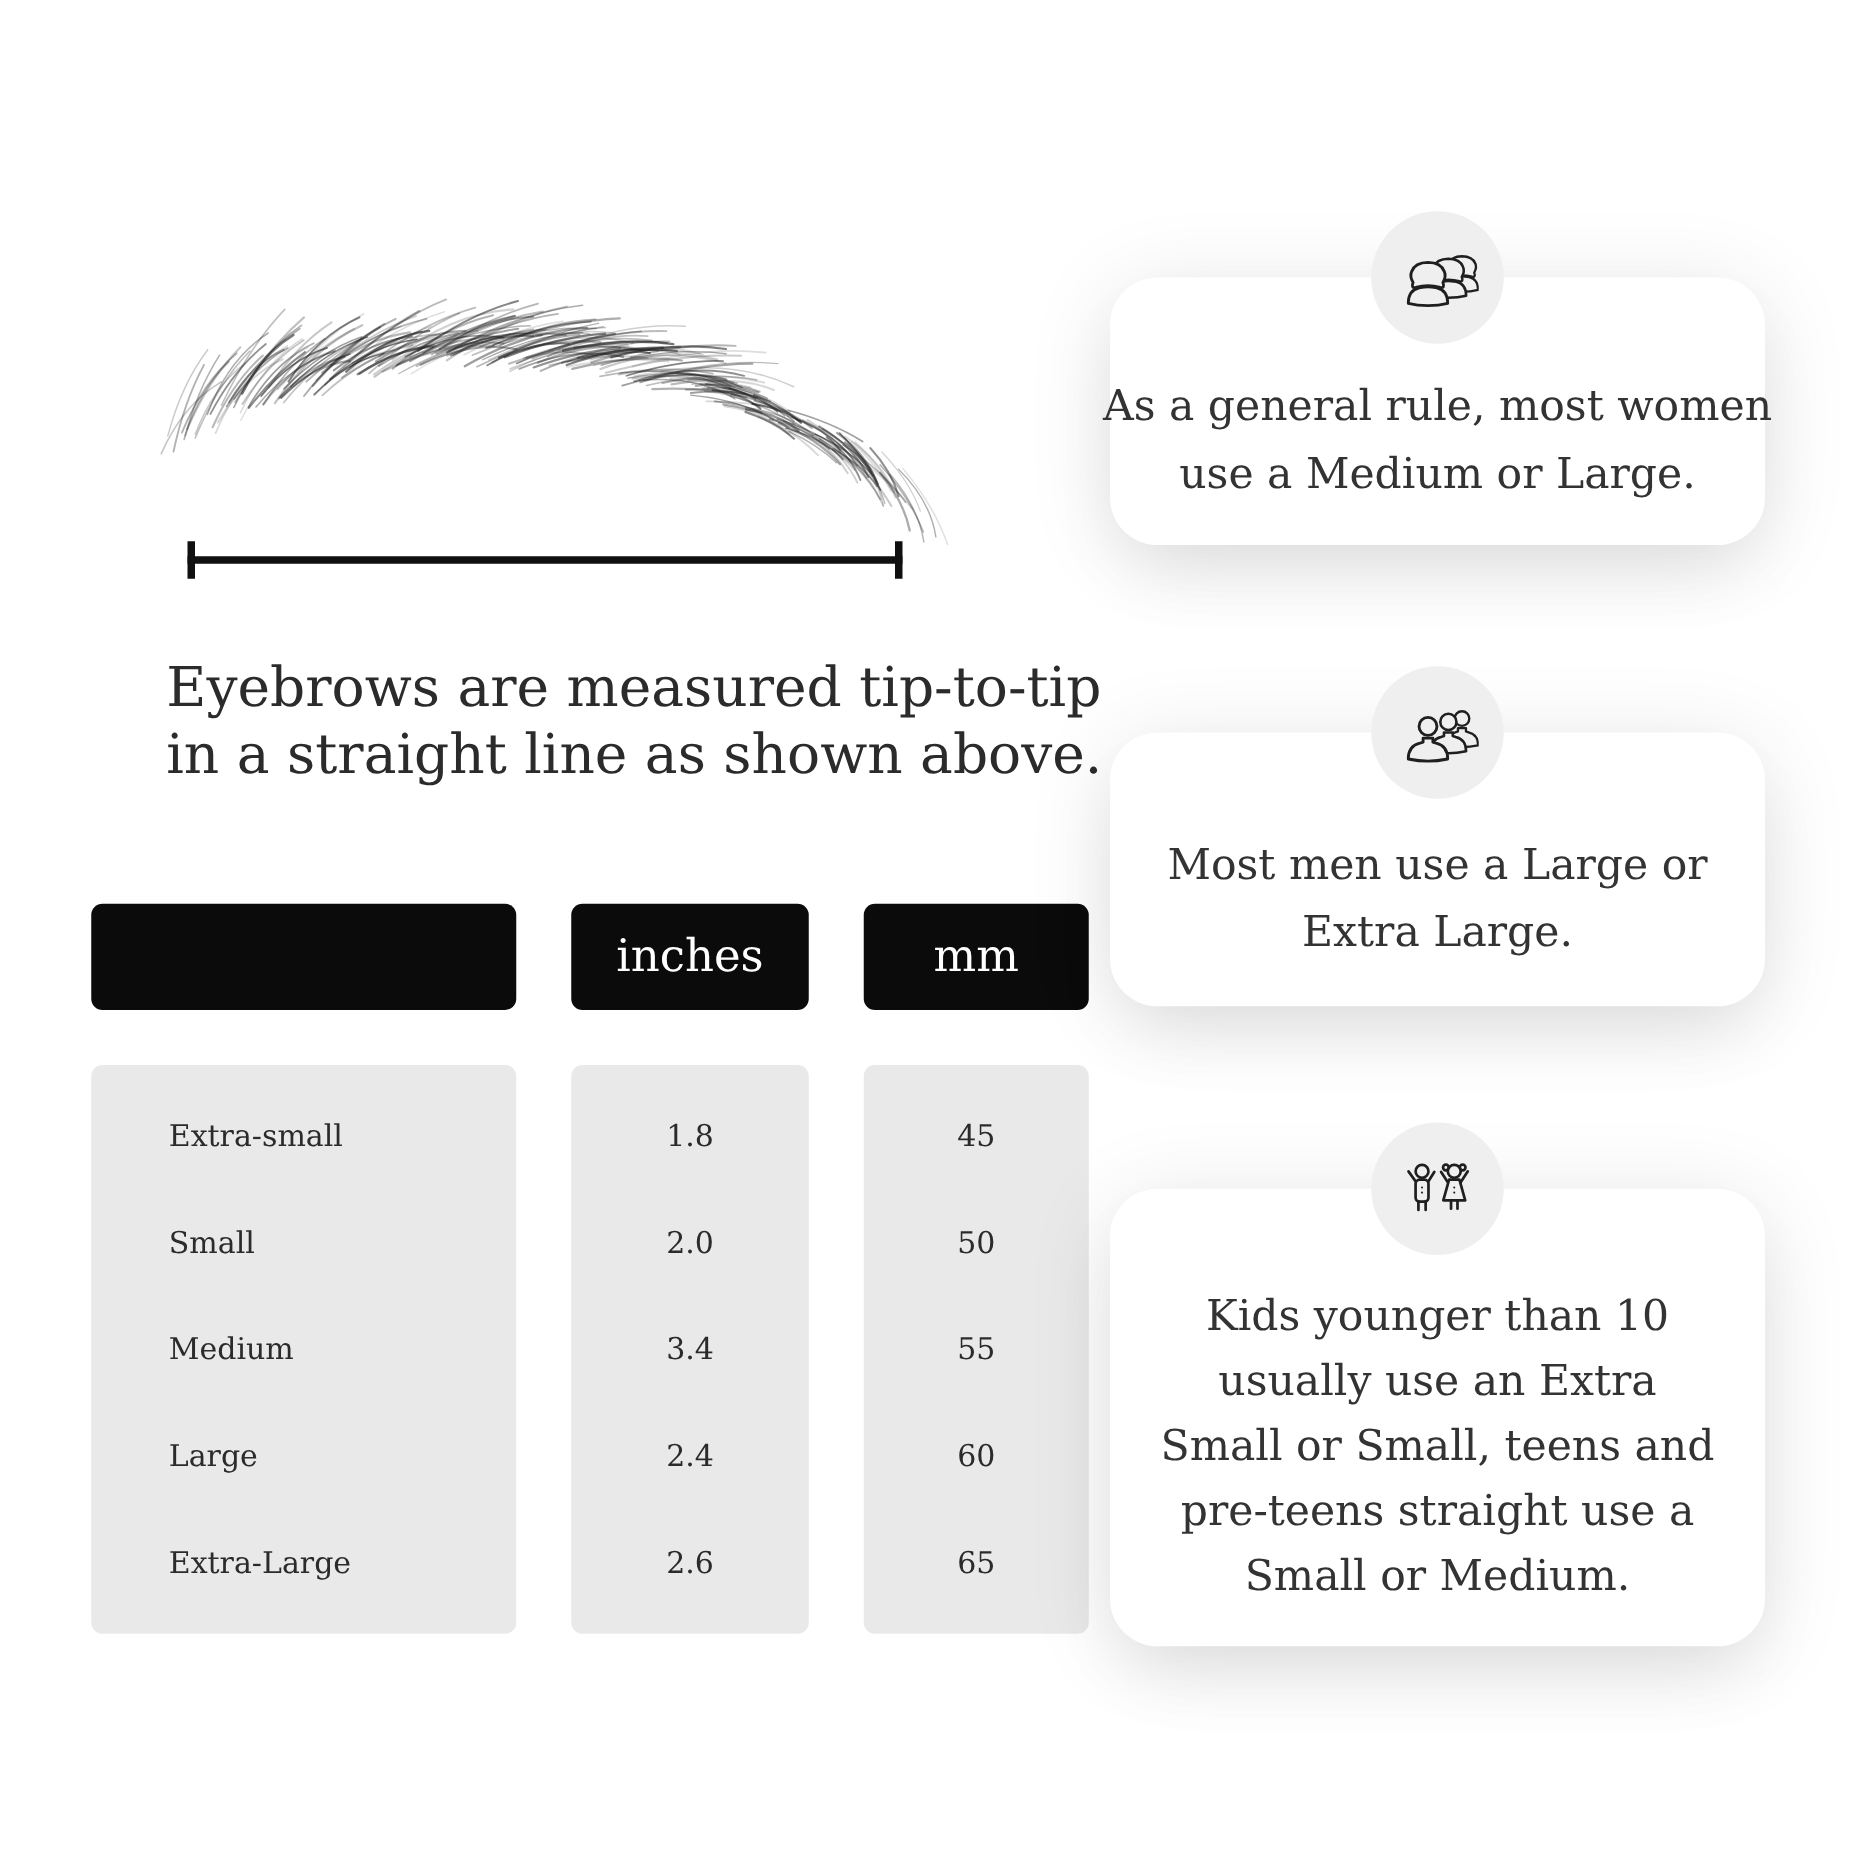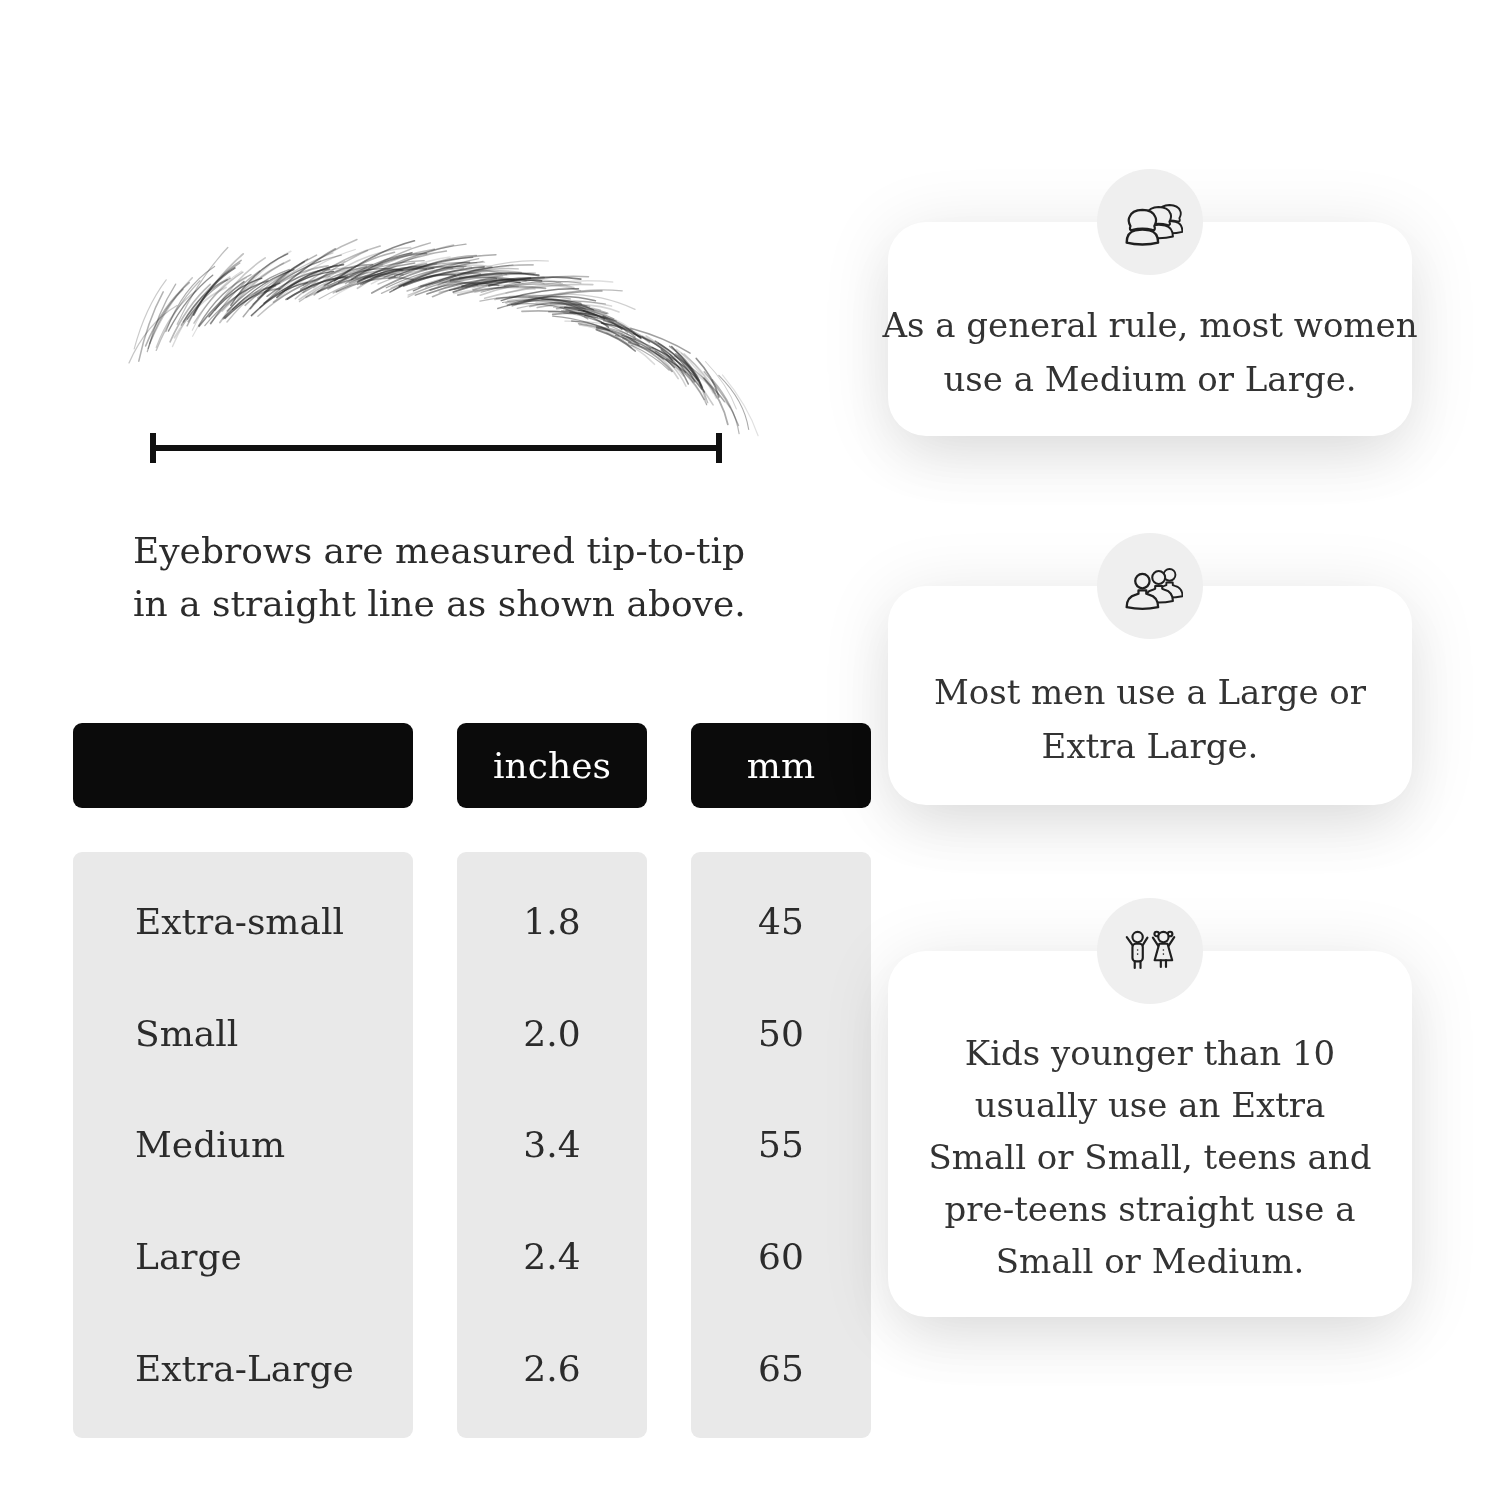--- a/index.html
+++ b/index.html
@@ -10,38 +10,38 @@
     color:#2e2e2e;
   }
   
   #brow-svg{position:absolute;left:80px;top:210px;width:700px;height:230px;}
   .measure-line{position:absolute;left:150px;top:445px;width:572px;height:6px;background:#101010;}
   .measure-cap{position:absolute;top:433px;width:6px;height:30px;background:#101010;}
   .cap-left{left:150px;}
   .cap-right{left:716px;}
   .brow-caption{
     position:absolute;left:133px;top:524px;width:608px;
-    font-size:36px;line-height:53px;text-align:center;color:#2b2b2b;
+    font-size:44px;line-height:53px;text-align:center;color:#2b2b2b;
   }
   .brow-caption div{white-space:nowrap;}
   
   .size-table{
     position:absolute;left:73px;top:723px;width:722px;
     display:grid;grid-template-columns:340px 190px 180px;
     column-gap:6px;row-gap:10px;gap:44px;
   }
   .th{
     background:#0b0b0b;border-radius:9px;height:85px;
     display:flex;align-items:center;justify-content:center;
     color:#ffffff;font-size:36px;
   }
   .tcol{
-    background:#e9e9e9;border-radius:9px;height:586px;
+    background:#e9e9e9;border-radius:9px;height:455px;
     display:flex;flex-direction:column;justify-content:space-around;
-    padding:14px 0;box-sizing:border-box;font-size:36px;color:#2b2b2b;
+    padding:14px 0;box-sizing:border-box;font-size:24px;color:#2b2b2b;
   }
   .tcol .cell{display:flex;align-items:center;height:85px;}
   .col-labels .cell{padding-left:62px;}
   .col-center .cell{justify-content:center;}
   
   .card{
     position:absolute;left:888px;width:524px;background:#ffffff;border-radius:38px;
     box-shadow:0 8px 70px rgba(0,0,0,0.10), 0 30px 60px -10px rgba(0,0,0,0.07);
   }
   #card-women{top:222px;height:214px;}

